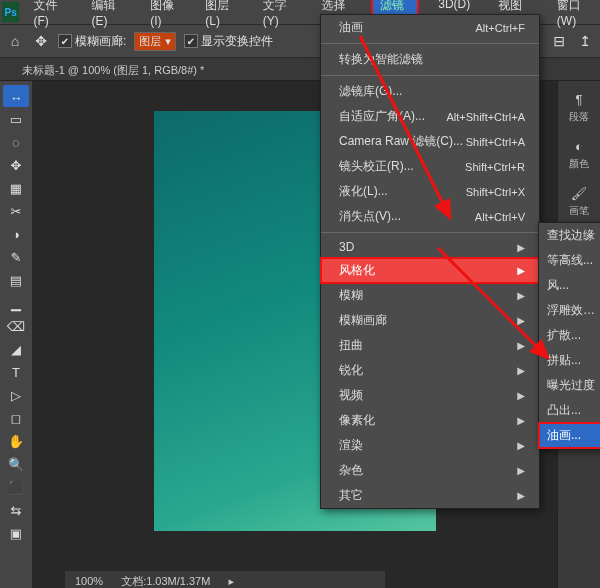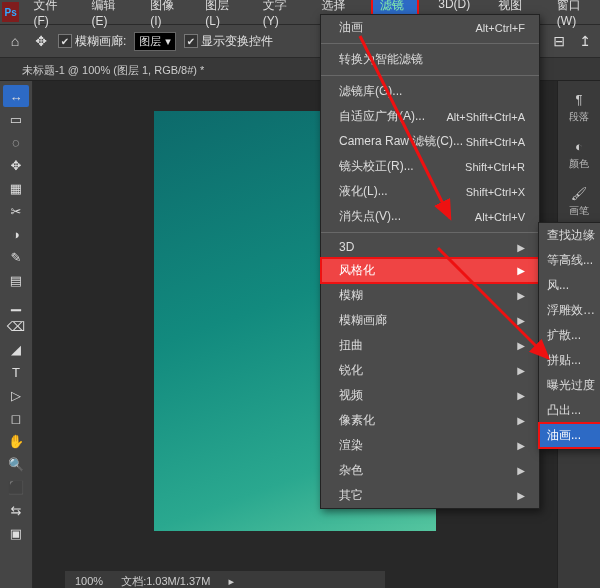--- a/index.html
+++ b/index.html
@@ -1,23 +1,23 @@
 <!DOCTYPE html>
 <html><head>
 <meta charset="utf-8">
 <style>
 html,body{margin:0;padding:0;background:#1d1d1d;width:600px;height:588px;overflow:hidden;font-family:"Microsoft YaHei","Segoe UI",sans-serif;font-size:12px;color:#e0e0e0}
 .menubar{height:24px;background:#454545;display:flex;align-items:center;padding:0 2px;border-bottom:1px solid #2a2a2a}
-.ps-logo{width:20px;height:20px;background:#7f1d1d;border-radius:0;color:#31a8ff;font-weight:bold;font-size:10px;display:flex;align-items:center;justify-content:center;margin-right:6px}
+.ps-logo{width:20px;height:20px;background:#14532d;border-radius:0;color:#31a8ff;font-weight:bold;font-size:10px;display:flex;align-items:center;justify-content:center;margin-right:6px}
 .menu-item{padding:3px 8px;color:#ddd;font-size:12px}
 .menu-item.open{background:#2d6ac5;color:#86efac}
 .optionsbar{height:32px;background:#454545;display:flex;align-items:center;padding:0 6px;gap:8px;border-bottom:1px solid #2a2a2a}
 .opt-icon{width:18px;height:18px;display:flex;align-items:center;justify-content:center;color:#ddd;font-size:14px}
 .checkbox{width:12px;height:12px;border:1px solid #777;display:inline-flex;align-items:center;justify-content:center;background:#333;font-size:10px;margin-right:3px}
-.select{background:#000000;border:1px solid #666;padding:1px 4px;font-size:11px;display:flex;align-items:center;gap:4px}
+.select{background:#c2410c;border:1px solid #666;padding:1px 4px;font-size:11px;display:flex;align-items:center;gap:4px}
 .tabbar{height:22px;background:#383838;display:flex;align-items:flex-end;padding-left:14px;border-bottom:1px solid #222}
 .doc-tab{font-size:11px;color:#ccc;padding:2px 8px}
 .workspace{position:relative;display:flex;height:510px}
 .tool-col{width:32px;background:#454545;display:flex;flex-direction:column;align-items:center;gap:1px;padding-top:4px;border-right:1px solid #2a2a2a}
 .tool{width:26px;height:22px;display:flex;align-items:center;justify-content:center;color:#ddd;font-size:13px;border-radius:2px}
 .tool.active{background:#2d6ac5}
 .canvas-area{flex:1;background:#282828;position:relative;display:flex;align-items:center;justify-content:center}
 .canvas{width:282px;height:420px;margin-top:-30px;background:linear-gradient(160deg,#0d6a6b 0%,#128a7e 45%,#2aa88f 80%,#55c59f 100%)}
 .right-col{width:42px;background:#3a3a3a;display:flex;flex-direction:column;align-items:center;gap:6px;padding-top:6px;border-left:1px solid #222}
 .panel-slot{display:flex;flex-direction:column;align-items:center;gap:3px;padding:4px 0}

